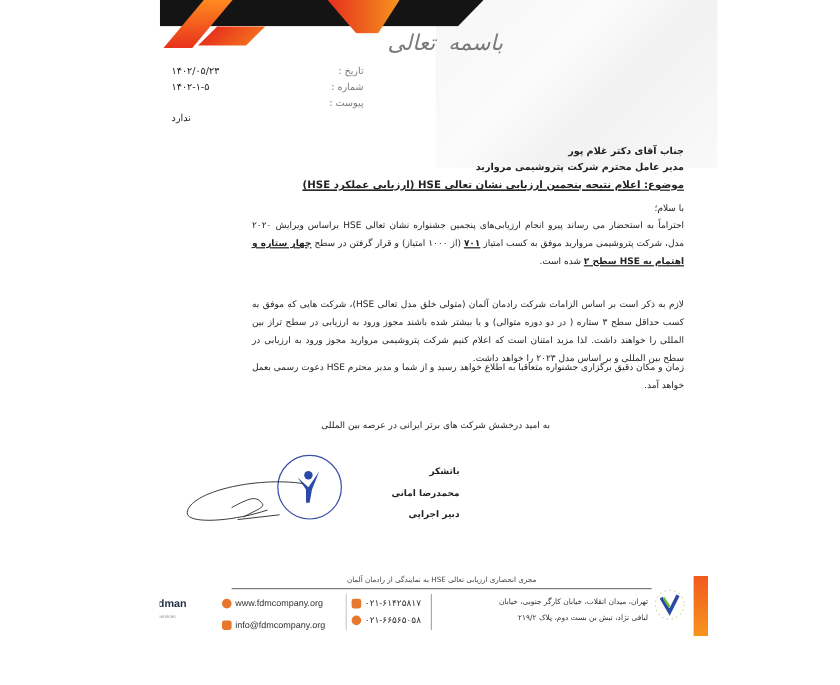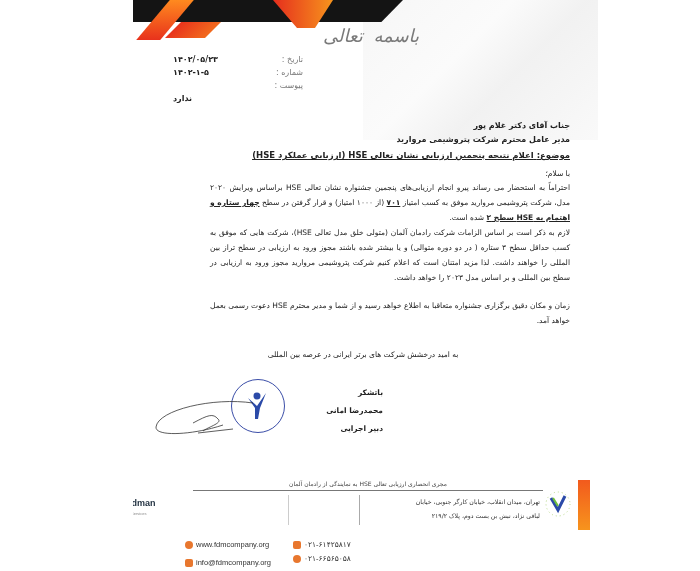--- a/index.html
+++ b/index.html
@@ -19,46 +19,46 @@
   .fdm-mark { position:absolute; left:12px; top:0; width:76px; height:50px; }
   .fdm-text { position:absolute; left:0; top:50px; width:100px; text-align:center;
     font-family:"Liberation Sans", sans-serif; font-size:19px; letter-spacing:2px; color:#2a2a2a; font-weight:normal; }
   .fdm-sub { position:absolute; left:0; top:73px; width:100px; text-align:center;
     font-family:"Liberation Sans", sans-serif; font-size:5px; color:#666; }
   .bismillah { position:absolute; left:190px; top:25px; font-family:Liberation Mono, monospace;
     font-size:18px; color:#7a7a7a; font-style:italic; }
   .meta { position:absolute; left:10px; top:55px; width:160px; direction:rtl; font-size:8px; color:#333; }
   .meta-row { height:13px; display:flex; justify-content:space-between; }
   .meta-label { color:#777; }
-  .meta-val { font-weight:bold; color:#222;margin-left:30px; }
+  .meta-val { font-weight:normal; color:#222; }
   .body-text { position:absolute; right:28px; width:360px; direction:rtl; text-align:justify;
     font-size:7.5px; line-height:15px; color:#222; }
   .b { font-weight:bold; }
   .u { text-decoration:underline; }
   .addressee { top:118px; font-weight:bold; font-size:8px; }
   .title { top:132px; font-weight:bold; font-size:8px; }
   .subject { top:148px; font-weight:bold; font-size:8.5px;text-decoration:underline; }
   .greeting { top:166px; }
   .p1 { top:180px; }
-  .p2 { top:225px; }
+  .p2 { top:246px; }
   .p3 { top:298px; }
   .closing { position:absolute; top:350px; left:120px; width:220px; direction:rtl; text-align:center; font-size:7.5px; color:#222; }
   .sig-block { position:absolute; left:150px; top:388px; width:100px; direction:rtl; font-size:7.5px; color:#222; }
   .sig-line { height:18px; font-weight:bold;padding-left:10px; }
   .stamp { position:absolute; left:98px; top:379px; width:52px; height:52px; border:1.5px solid #3b4ea8;
     border-radius:50%; background:#fff; }
   .stamp-figure { position:absolute; left:14px; top:10px; width:22px; height:30px; }
   .signature { position:absolute; left:20px; top:395px; width:110px; height:45px; }
   .footer-tag { position:absolute; left:60px; top:480px; width:350px; text-align:center; direction:rtl;
     font-size:6px; color:#444; border-bottom:1px solid #777; padding-bottom:3px; }
   .footer { position:absolute; left:0; top:495px; width:465px; height:30px; }
   .radman { position:absolute; left:-25px; top:0; width:60px; height:25px; }
   .radman-name { position:absolute; left:12px; top:3px; font-family:"Liberation Sans", sans-serif; font-size:9px; font-weight:bold; color:#1f2f3f; }
   .radman-sub { position:absolute; left:0; top:16px; font-size:4px; color:#888; font-family:"Liberation Sans", sans-serif; }
-  .contact { position:absolute; font-family:"Liberation Sans", sans-serif; font-size:7.5px; color:#333; white-space:nowrap;margin-top:42px; }
+  .contact { position:absolute; font-family:"Liberation Sans", sans-serif; font-size:7.5px; color:#333; white-space:nowrap; }
   .ico { display:inline-block; width:8px; height:8px; border-radius:2px; margin-right:3px; vertical-align:middle; }
   .addr { position:absolute; left:232px; width:175px; direction:rtl; font-size:6.2px; color:#333; white-space:nowrap; }
   .vsep { position:absolute; left:226px; top:0; width:1px; height:30px; background:#aaa; }
   .vsep2 { position:absolute; left:155px; top:0; width:1px; height:30px; background:#ccc; }
   .mini-logo { position:absolute; left:410px; top:-5px; width:30px; height:35px; }
   .right-bar { position:absolute; left:445px; top:480px; width:12px; height:50px; background:linear-gradient(180deg,#f25a1d,#f7941d); }
 </style>
 </head>
 <body>
 

